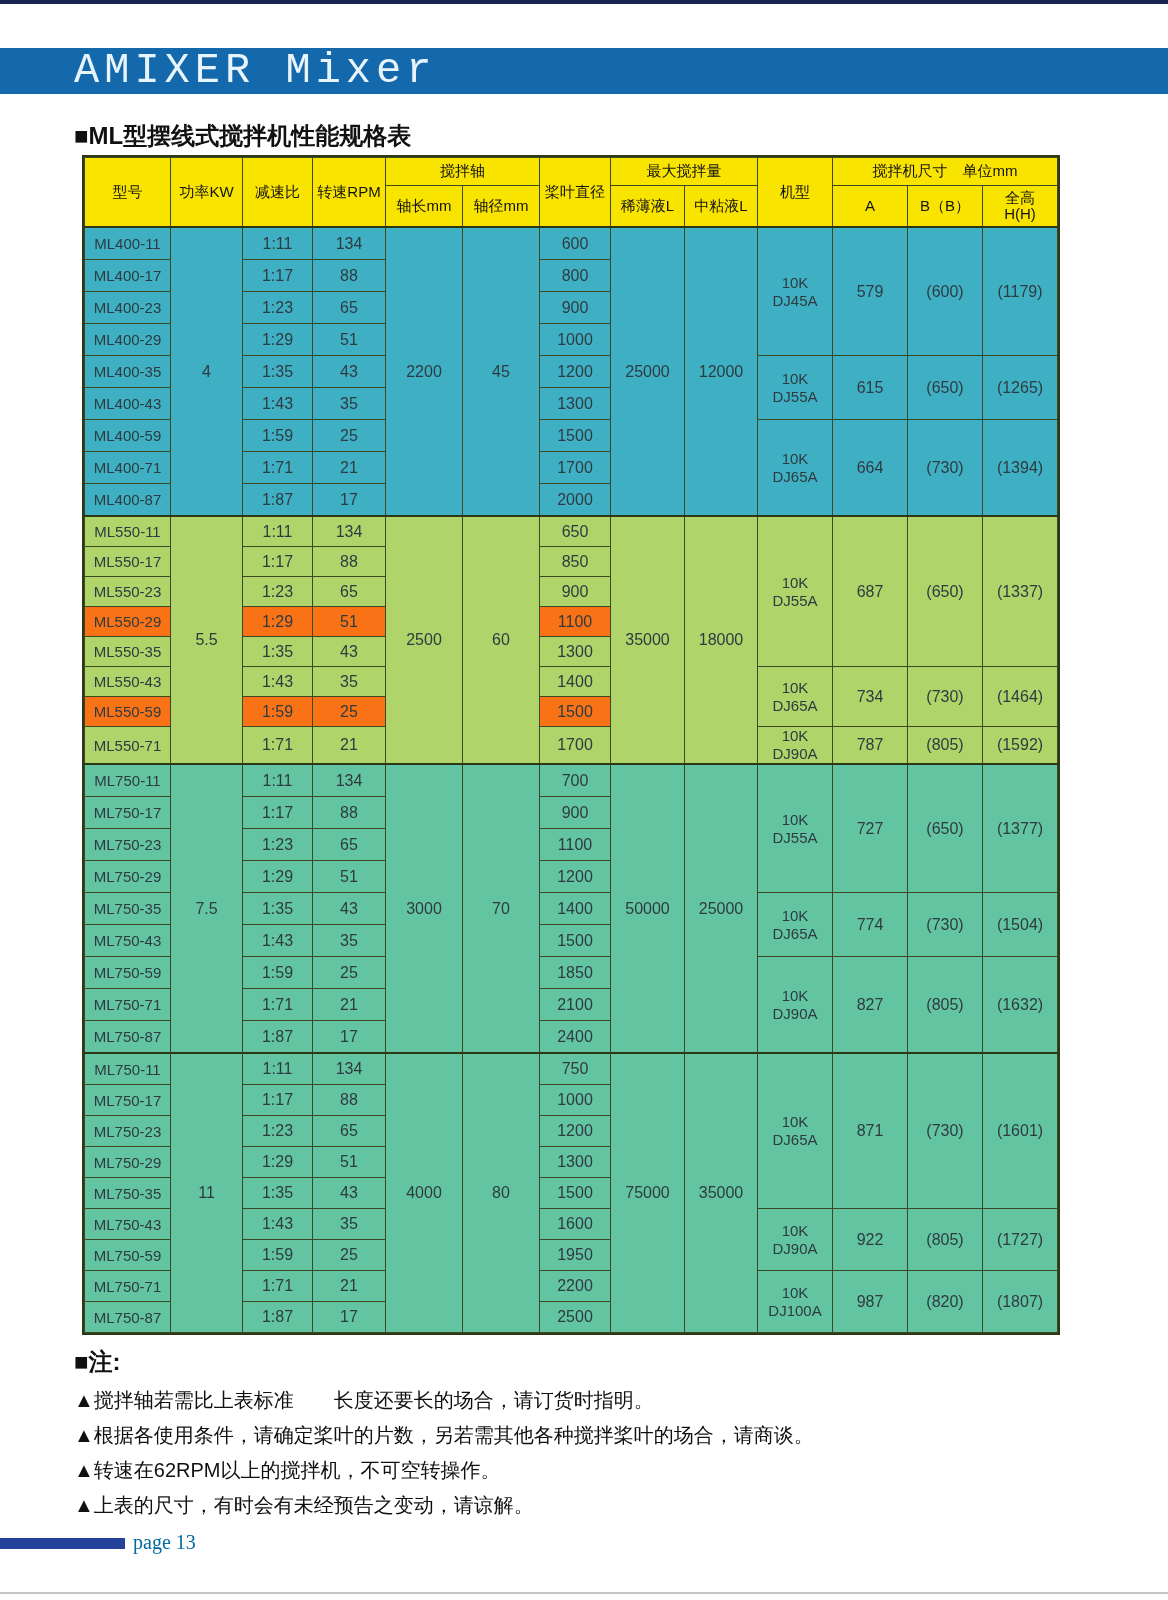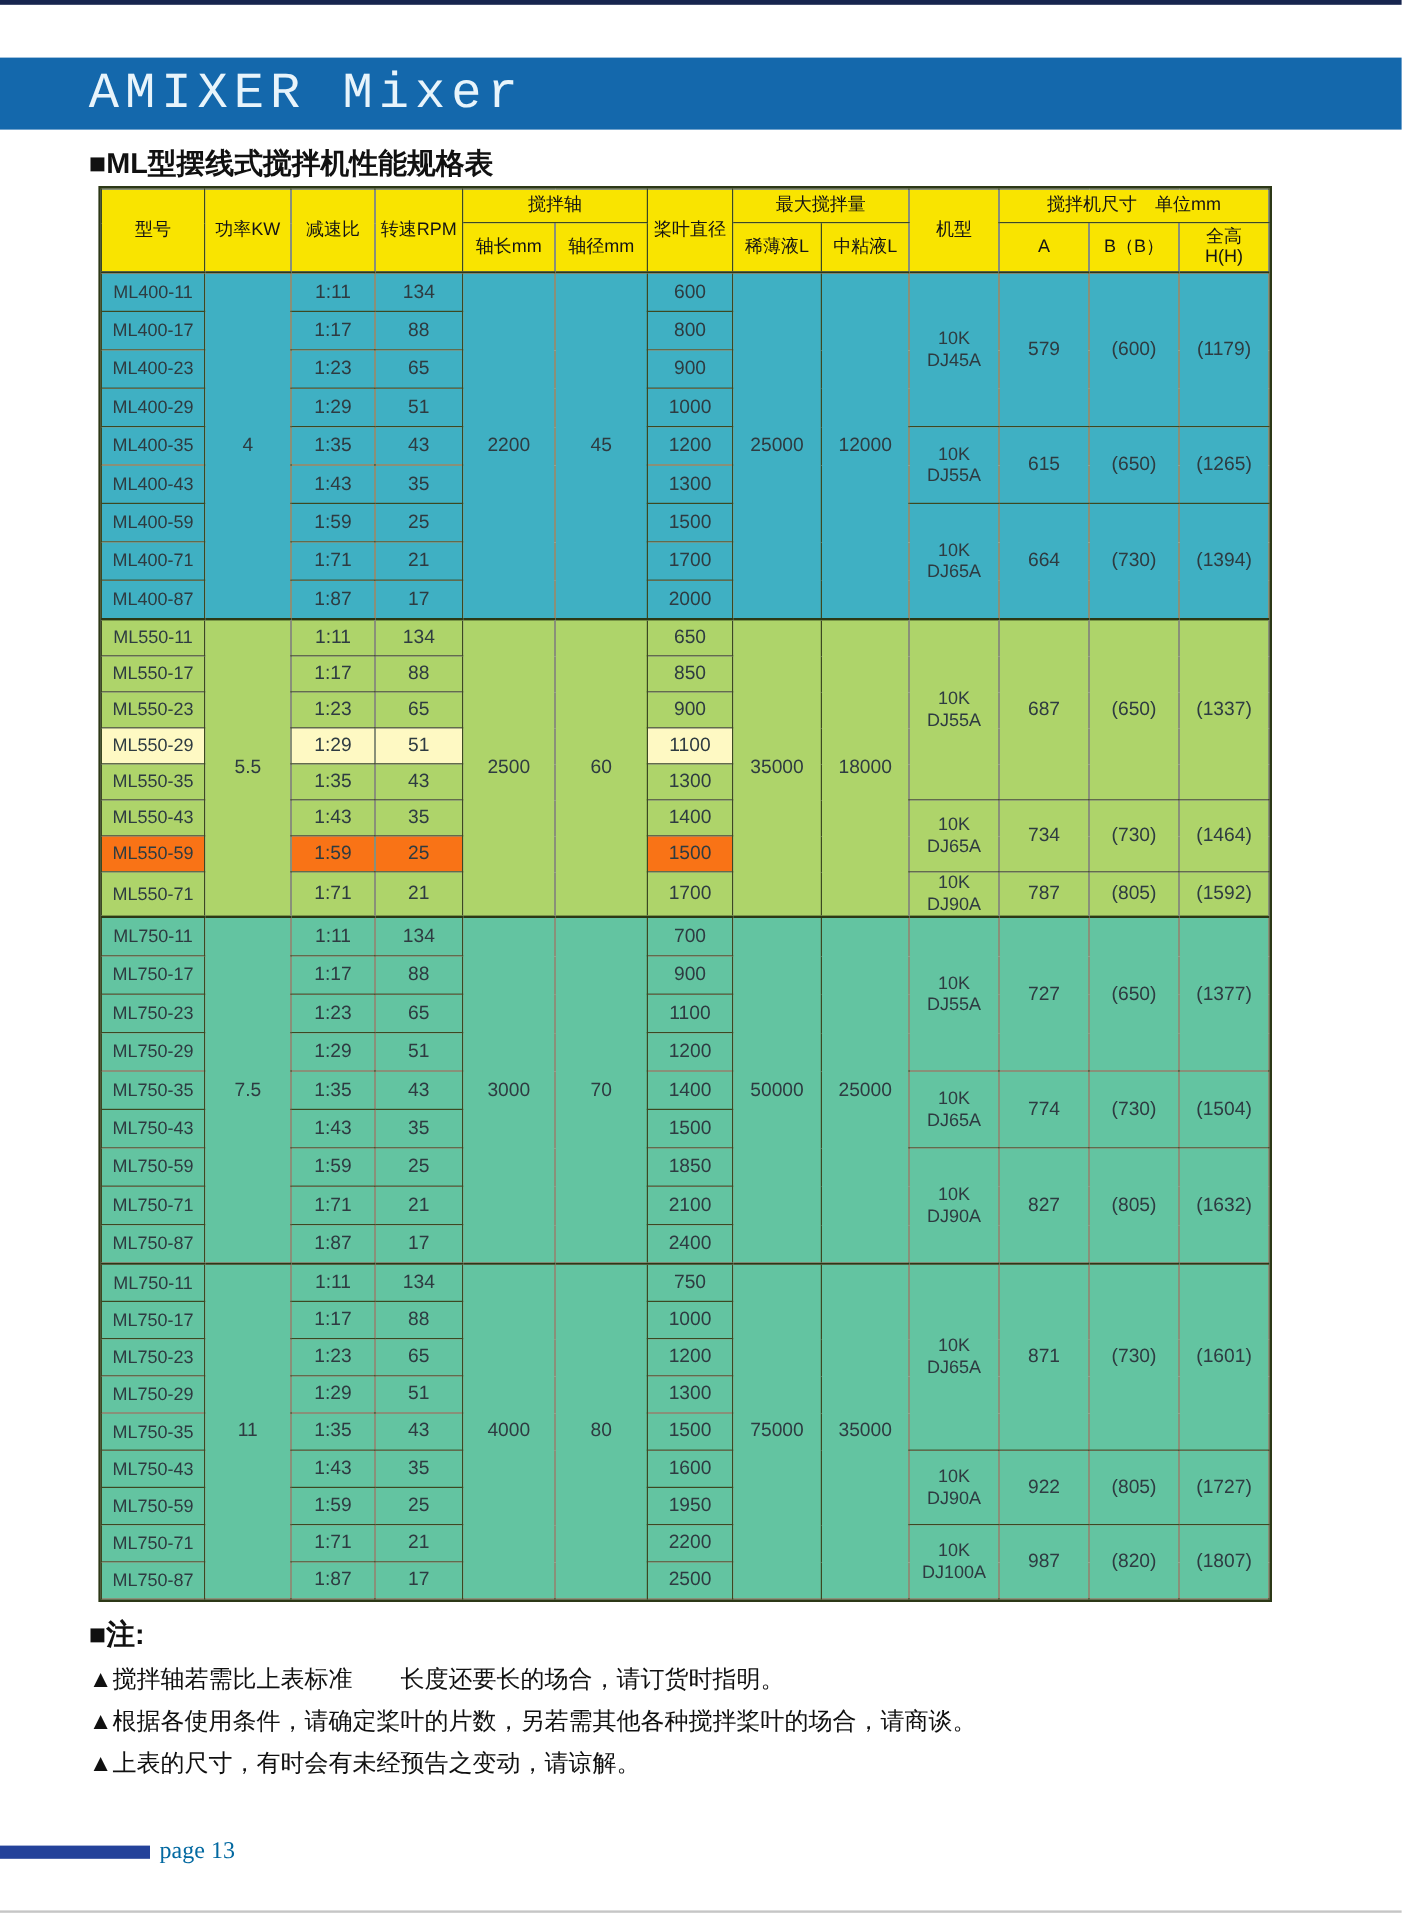--- a/index.html
+++ b/index.html
@@ -2,21 +2,21 @@
 <html><head>
 <meta charset="utf-8">
 <style>
   html,body{margin:0;padding:0;}
   body{
     width:1168px;height:1600px;position:relative;background:#ffffff;
     font-family:"Liberation Sans", sans-serif;overflow:hidden;
   }
   .top-strip{position:absolute;left:0;top:0;width:1168px;height:4px;background:#17254e;}
   .banner{
-    position:absolute;left:0;top:48px;width:1168px;height:60px;background:#1468ac;
+    position:absolute;left:0;top:48px;width:1168px;height:46px;background:#1468ac;
     display:flex;align-items:center;
   }
   .banner .brand{
     font-family:"Liberation Mono", monospace;
     color:#e8f4fb;font-size:42px;letter-spacing:5px;margin-left:74px;white-space:nowrap;
   }
   .section-title{
     position:absolute;left:74px;top:120px;font-size:24px;font-weight:bold;color:#111111;
   }
   .table-wrap{
@@ -207,21 +207,21 @@
           <td>1:17</td>
           <td>88</td>
           <td>850</td>
         </tr>
         <tr class="rg1" style="background: rgb(174, 212, 106);">
           <td class="model-cell">ML550-23</td>
           <td>1:23</td>
           <td>65</td>
           <td>900</td>
         </tr>
-        <tr class="rg1" style="background: #fef9c3;">
+        <tr class="rg1" style="background: #f97316;">
           <td class="model-cell">ML550-29</td>
           <td>1:29</td>
           <td>51</td>
           <td>1100</td>
         </tr>
         <tr class="rg1" style="background: rgb(174, 212, 106);">
           <td class="model-cell">ML550-35</td>
           <td>1:35</td>
           <td>43</td>
           <td>1300</td>
@@ -420,19 +420,20 @@
         </tr>
       </tbody>
   </table>
 </div>
 
 <div class="notes">
   <div class="notes-heading">■注:</div>
   <div>
       <div class="note-line">▲搅拌轴若需比上表标准　　长度还要长的场合，请订货时指明。</div>
       <div class="note-line">▲根据各使用条件，请确定桨叶的片数，另若需其他各种搅拌桨叶的场合，请商谈。</div>
+      <div class="note-line">▲转速在62RPM以上的搅拌机，不可空转操作。</div>
       <div class="note-line">▲上表的尺寸，有时会有未经预告之变动，请谅解。</div>
     </div>
 </div>
 
 <div class="footer-bar"></div>
 <div class="footer-page">page 13</div>
 <div class="bottom-line"></div>
 
 </body></html>

